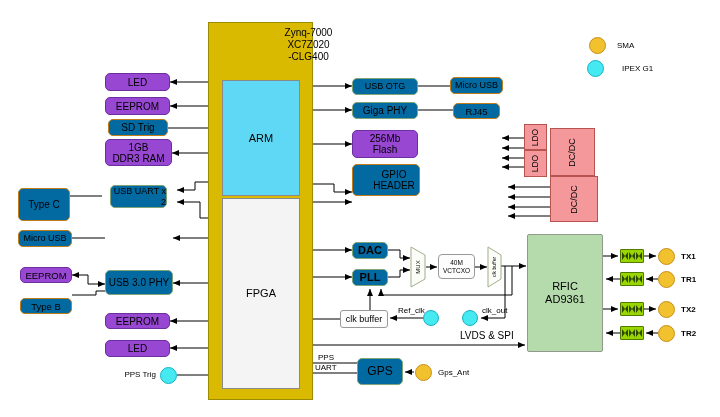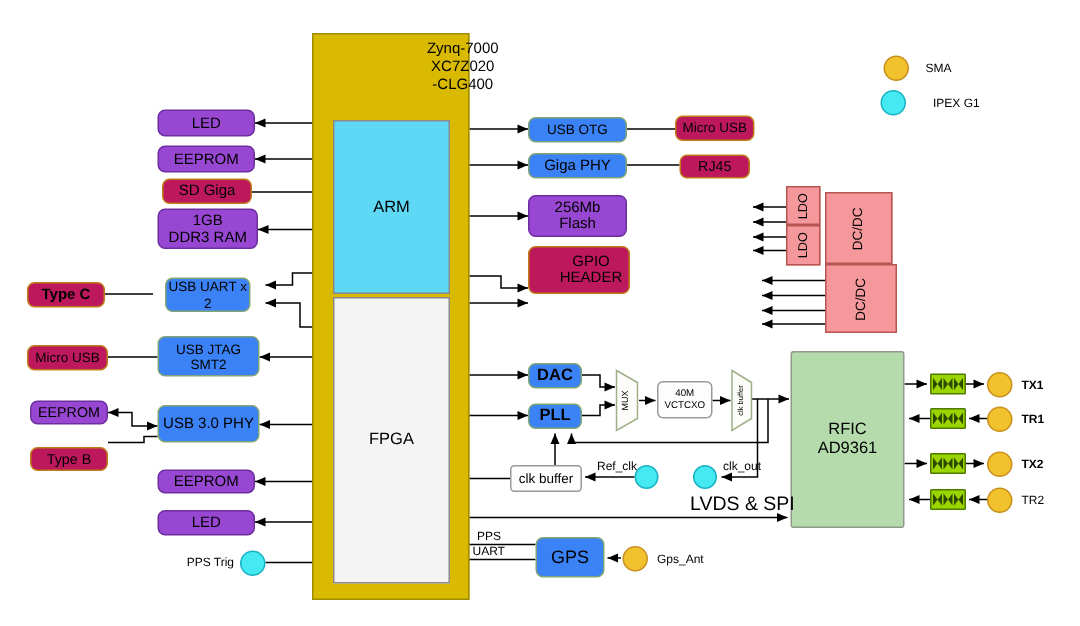--- a/index.html
+++ b/index.html
@@ -2,22 +2,22 @@
 <html><head>
 <meta charset="utf-8">
 <style>
   html,body{margin:0;padding:0;background:#fff;}
   #stage{position:relative;width:720px;height:417px;background:#ffffff;overflow:hidden;
          font-family:"Liberation Sans",sans-serif;color:#000;}
   #wires{position:absolute;left:0;top:0;z-index:1;}
   .box{position:absolute;z-index:2;display:flex;flex-direction:column;align-items:center;
        justify-content:center;text-align:center;font-size:10px;line-height:11px;box-sizing:border-box;}
   .purple{background:#9747D1;border:1px solid #6C2FA0;border-radius:5px;}
-  .orange{background:#be185d;border:1px solid #C07C18;border-radius:5px;}
-  .green{background:#3b82f6;border:1px solid #7FA476;border-radius:5px;}
+  .orange{background:#0369a1;border:1px solid #C07C18;border-radius:5px;}
+  .green{background:#0369a1;border:1px solid #7FA476;border-radius:5px;text-align:right;}
   .pink{background:#F4989C;border:1px solid #B85450;}
   .whitebox{background:#fdfdfd;border:1px solid #999;border-radius:4px;}
   .zynq{background:#D9BA00;border:1px solid #9C8C00;}
   .cyanblk{background:#5FD8F5;border:1px solid #8a8a8a;}
   .fpgablk{background:#F4F4F4;border:1px solid #8a8a8a;}
   .rficblk{background:#B5DBAD;border:1px solid #8f9a8a;border-radius:2px;}
   .filter{background:#9BD500;border:1px solid #4E7A00;border-radius:1px;}
   .circle{position:absolute;z-index:2;border-radius:50%;box-sizing:border-box;}
   .sma{background:#F2C12E;border:1px solid #C8901C;}
   .ipex{background:#45E9F2;border:1px solid #18B2C2;}
@@ -115,33 +115,29 @@
   <div class="title" style="left:208px;top:27px;width:105px;margin-left:48px;">
     <div>Zynq-7000</div>
     <div>XC7Z020</div>
     <div>-CLG400</div>
   </div>
   <div class="box cyanblk" style="left:222px;top:80px;width:78px;height:116px;font-size:11px;">ARM</div>
   <div class="box fpgablk" style="left:222px;top:198px;width:78px;height:191px;font-size:11px;">FPGA</div>
 
   <div class="box purple" style="left:105px;top:73px;width:65px;height:18px;">LED</div>
   <div class="box purple" style="left:105px;top:97px;width:65px;height:18px;">EEPROM</div>
-  <div class="box orange" style="left:108px;top:119px;width:60px;height:17px;">SD Giga</div>
+  <div class="box orange" style="left:108px;top:119px;width:60px;height:17px;">SD Trig</div>
   <div class="box purple" style="left:105px;top:139px;width:67px;height:27px;">
     <div>1GB</div>
     <div>DDR3 RAM</div>
   </div>
 
-  <div class="box orange" style="left:18px;top:188px;width:52px;height:17px;font-weight:bold;">Type C</div>
+  <div class="box orange" style="left:18px;top:188px;width:52px;height:33px;">Type C</div>
   <div class="box green" style="left:110px;top:185px;width:57px;height:23px;font-size:9px;">USB UART x 2</div>
   <div class="box orange" style="left:18px;top:230px;width:54px;height:17px;font-size:9px;">Micro USB</div>
-  <div class="box green" style="left:105px;top:224px;width:68px;height:27px;font-size:9px;line-height:10px;">
-    <div>USB JTAG</div>
-    <div>SMT2</div>
-  </div>
   <div class="box purple" style="left:20px;top:267px;width:52px;height:16px;font-size:9.5px;">EEPROM</div>
   <div class="box orange" style="left:20px;top:298px;width:52px;height:16px;font-size:9.5px;">Type B</div>
   <div class="box green" style="left:105px;top:270px;width:68px;height:25px;">USB 3.0 PHY</div>
 
   <div class="box purple" style="left:105px;top:313px;width:65px;height:16px;">EEPROM</div>
   <div class="box purple" style="left:105px;top:340px;width:65px;height:17px;">LED</div>
   <div class="lbl" style="left:108px;top:370px;width:48px;text-align:right;">PPS Trig</div>
   <div class="circle ipex" style="left:160px;top:367px;width:17px;height:17px;"></div>
 
   <div class="box green" style="left:352px;top:78px;width:66px;height:17px;font-size:9px;">USB OTG</div>
@@ -185,21 +181,21 @@
   <div class="box whitebox" style="left:340px;top:310px;width:48px;height:18px;font-size:9px;border-radius:3px;">clk buffer</div>
   <div class="lbl" style="left:398px;top:306px;">Ref_clk</div>
   <div class="circle ipex" style="left:423px;top:310px;width:16px;height:16px;"></div>
   <div class="lbl" style="left:482px;top:306px;">clk_out</div>
   <div class="circle ipex" style="left:462px;top:310px;width:16px;height:16px;"></div>
 
   <div class="box rficblk" style="left:527px;top:234px;width:76px;height:118px;font-size:11px;line-height:13px;text-align:center;">
     <div>RFIC</div>
     <div>AD9361</div>
   </div>
-  <div class="lbl" style="left:460px;top:331px;font-size:13px;">LVDS &amp; SPI</div>
+  <div class="lbl" style="left:460px;top:331px;font-size:10px;">LVDS &amp; SPI</div>
 
   <div class="box filter" style="left:620px;top:249px;width:24px;height:14px;">
     <svg width="20" height="8" viewBox="0 0 20 8">
         <path d="M0,0 L3,4 L0,8 Z M6,0 L3,4 L6,8 Z" fill="#2d4a00"></path>
         <path d="M7,0 L10,4 L7,8 Z M13,0 L10,4 L13,8 Z" fill="#2d4a00"></path>
         <path d="M14,0 L17,4 L14,8 Z M20,0 L17,4 L20,8 Z" fill="#2d4a00"></path>
       </svg>
   </div>
   <div class="box filter" style="left:620px;top:272px;width:24px;height:14px;">
     <svg width="20" height="8" viewBox="0 0 20 8">
@@ -222,21 +218,21 @@
         <path d="M14,0 L17,4 L14,8 Z M20,0 L17,4 L20,8 Z" fill="#2d4a00"></path>
       </svg>
   </div>
   <div class="circle sma" style="left:658px;top:248px;width:17px;height:17px;"></div>
   <div class="circle sma" style="left:658px;top:271px;width:17px;height:17px;"></div>
   <div class="circle sma" style="left:658px;top:301px;width:17px;height:17px;"></div>
   <div class="circle sma" style="left:658px;top:325px;width:17px;height:17px;"></div>
   <div class="lbl" style="left:681px;top:252px;font-weight:bold;">TX1</div>
   <div class="lbl" style="left:681px;top:275px;font-weight:bold;">TR1</div>
   <div class="lbl" style="left:681px;top:305px;font-weight:bold;">TX2</div>
-  <div class="lbl" style="left:681px;top:329px;font-weight:normal;">TR2</div>
+  <div class="lbl" style="left:681px;top:329px;font-weight:bold;">TR2</div>
 
   <div class="box green" style="left:357px;top:358px;width:46px;height:27px;font-size:12px;">GPS</div>
   <div class="lbl" style="left:318px;top:353px;">PPS</div>
   <div class="lbl" style="left:315px;top:363px;">UART</div>
   <div class="circle sma" style="left:415px;top:364px;width:17px;height:17px;"></div>
   <div class="lbl" style="left:438px;top:368px;">Gps_Ant</div>
 
   <div class="circle sma" style="left:589px;top:37px;width:17px;height:17px;"></div>
   <div class="lbl" style="left:617px;top:41px;">SMA</div>
   <div class="circle ipex" style="left:587px;top:60px;width:17px;height:17px;"></div>

